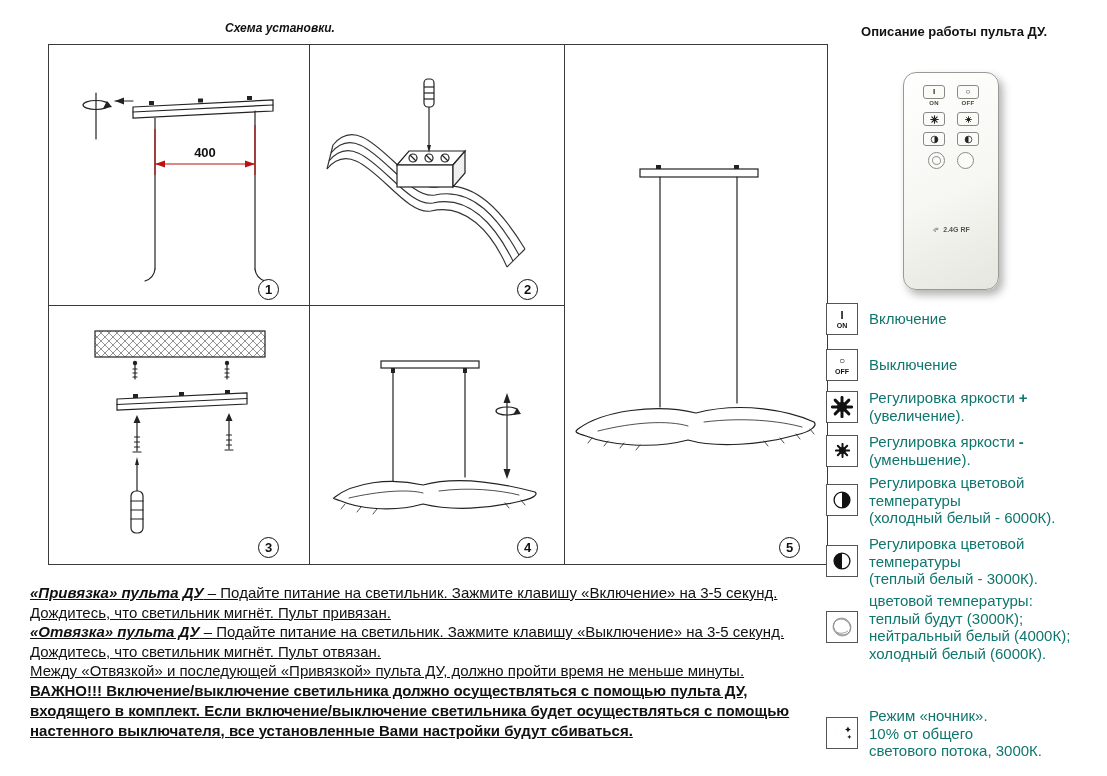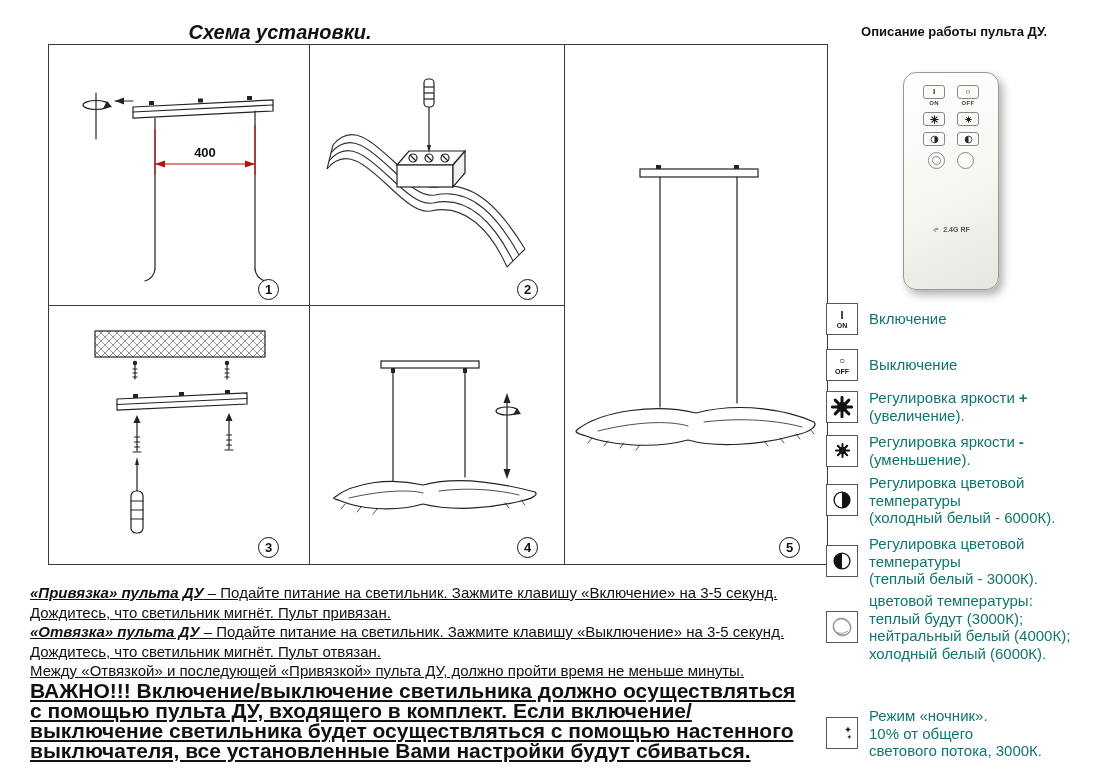--- a/index.html
+++ b/index.html
@@ -5,21 +5,21 @@
   * { margin:0; padding:0; box-sizing:border-box; }
   html,body { background:#fff; }
   .page {
     position:relative; width:1107px; height:776px; background:#ffffff;
     font-family:"Liberation Sans", sans-serif; color:#111; overflow:hidden;
   }
 
   
   .install-title {
     position:absolute; left:30px; top:21px; width:500px; text-align:center;
-    font-size:20px; font-weight:bold; font-style:italic;
+    font-size:12px; font-weight:bold; font-style:italic;
   }
   .remote-title {
     position:absolute; left:853px; top:21px; width:194px; text-align:right;
     font-size:13px; font-weight:bold; line-height:21px;
   }
 
   
   .grid { position:absolute; left:48px; top:44px; width:780px; height:521px; border:1px solid #3a3a3a; }
   .gline { position:absolute; background:#3a3a3a; }
   .v1 { left:260px; top:0; width:1px; height:100%; }
@@ -69,21 +69,21 @@
   .pw-glyph { font-size:11px; font-weight:bold; line-height:12px; }
   .pw-glyph.circ { font-size:10px; }
   .pw-label { font-size:7px; font-weight:bold; line-height:9px; }
   .leg-text { font-size:15px; line-height:17.5px; color:#0f766e; }
   .sign { margin-left:4px; font-weight:bold; }
 
   
   .instructions { position:absolute; left:30px; top:583px; width:778px; font-size:15px; line-height:19.5px; }
   .instructions p { margin:0;text-decoration:underline; }
   .bi { font-weight:bold; font-style:italic; }
-  .important { font-weight:bold; margin-top:10px; font-size:21px; line-height:20px; }
+  .important { font-weight:bold; margin-top:10px; font-size:15px; line-height:20px; }
 </style>
 </head>
 <body>
 
 <div class="page">
 
   <div class="install-title">Схема установки.</div>
   <div class="remote-title">Описание работы пульта ДУ.</div>
 
   <div class="grid">

